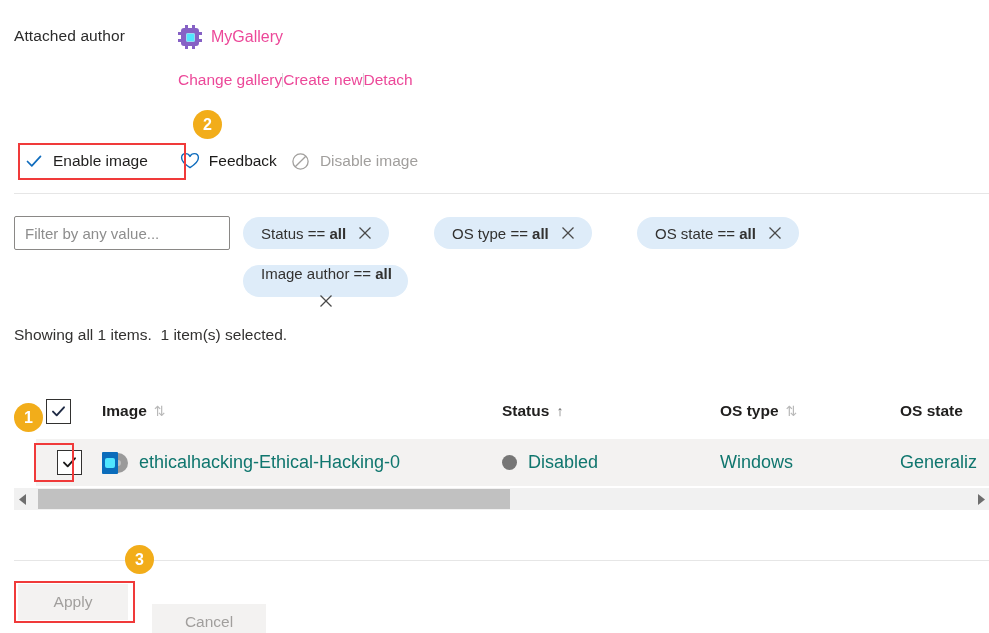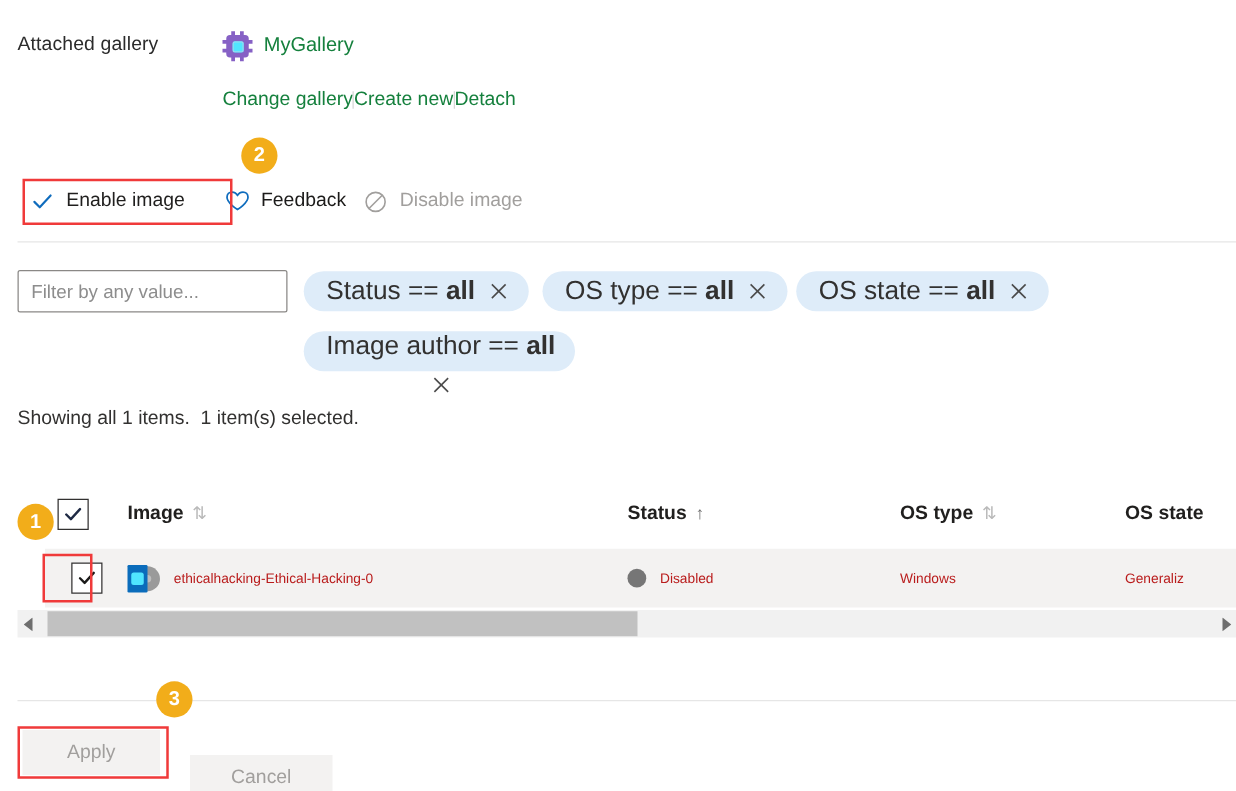--- a/index.html
+++ b/index.html
@@ -14,21 +14,21 @@
     font-family: "Liberation Sans", sans-serif;
     font-size: 15px;
     color: #1b1a19;
     overflow: hidden;
     -webkit-font-smoothing: antialiased;
   }
 
   
   .abs { position: absolute; }
   .link {
-    color: #15803d;
+    color: #ec4899;
     cursor: pointer;
     white-space: nowrap;
   }
   .divider-v {
     width: 1px;
     background: #d6d6d6;
     align-self: stretch;
     margin: 2px 0;
   }
   .hrule {
@@ -170,21 +170,21 @@
   .pill {
     position: absolute;
     height: 32px;
     box-sizing: border-box;
     background: #deecf9;
     border-radius: 16px;
     display: flex;
     align-items: center;
     gap: 11px;
     padding: 0 16px 0 18px;
-    font-size: 21px;
+    font-size: 15px;
     color: #323130;
     white-space: nowrap;
     cursor: default;
   }
   .pill b { font-weight: 700; }
   .pill .pill-x {
     display: flex;
     align-items: center;
     justify-content: center;
     width: 16px; height: 16px;
@@ -243,27 +243,27 @@
   .col-image { width: 400px; flex: none; display: flex; align-items: center; gap: 11px; }
   .col-status { width: 218px; flex: none; display: flex; align-items: center; gap: 11px; }
   .col-ostype { width: 180px; flex: none; }
   .col-osstate { width: 140px; flex: none; }
 
   .th {
     font-size: 15.5px;
     font-weight: 700;
     color: #201f1e;
     display: flex;
-    align-items: flex-start;
+    align-items: center;
     gap: 7px;
     white-space: nowrap;
   }
   .sort-ico { color: #b9b9b9; font-size: 14px; font-weight: 400; }
   .sort-ico.active { color: #6b6b6b; }
-  .td { font-size: 11px; color: #b91c1c; white-space: nowrap; }
+  .td { font-size: 18px; color: #0f766e; white-space: nowrap; }
 
   .img-icon {
     position: relative;
     width: 26px; height: 22px;
     flex: none;
   }
   .img-icon .disc {
     position: absolute;
     right: 0; top: 1px;
     width: 20px; height: 20px;
@@ -349,21 +349,21 @@
     cursor: default;
     padding: 0;
   }
   #btn-apply { left: 18px; top: 584px; width: 110px; }
   #btn-cancel { left: 152px; top: 604px; width: 114px; }
 </style>
 </head>
 <body>
 
 <div id="attached-gallery-row" class="abs">
-  <span id="attached-gallery-label">Attached gallery</span>
+  <span id="attached-gallery-label">Attached author</span>
 </div>
 
 <div id="gallery-chip">
   <span class="gallery-icon">
     <span class="pin t1"></span>
       <span class="pin t2"></span>
     <span class="pin b1"></span>
       <span class="pin b2"></span>
     <span class="pin l1"></span>
       <span class="pin l2"></span>

